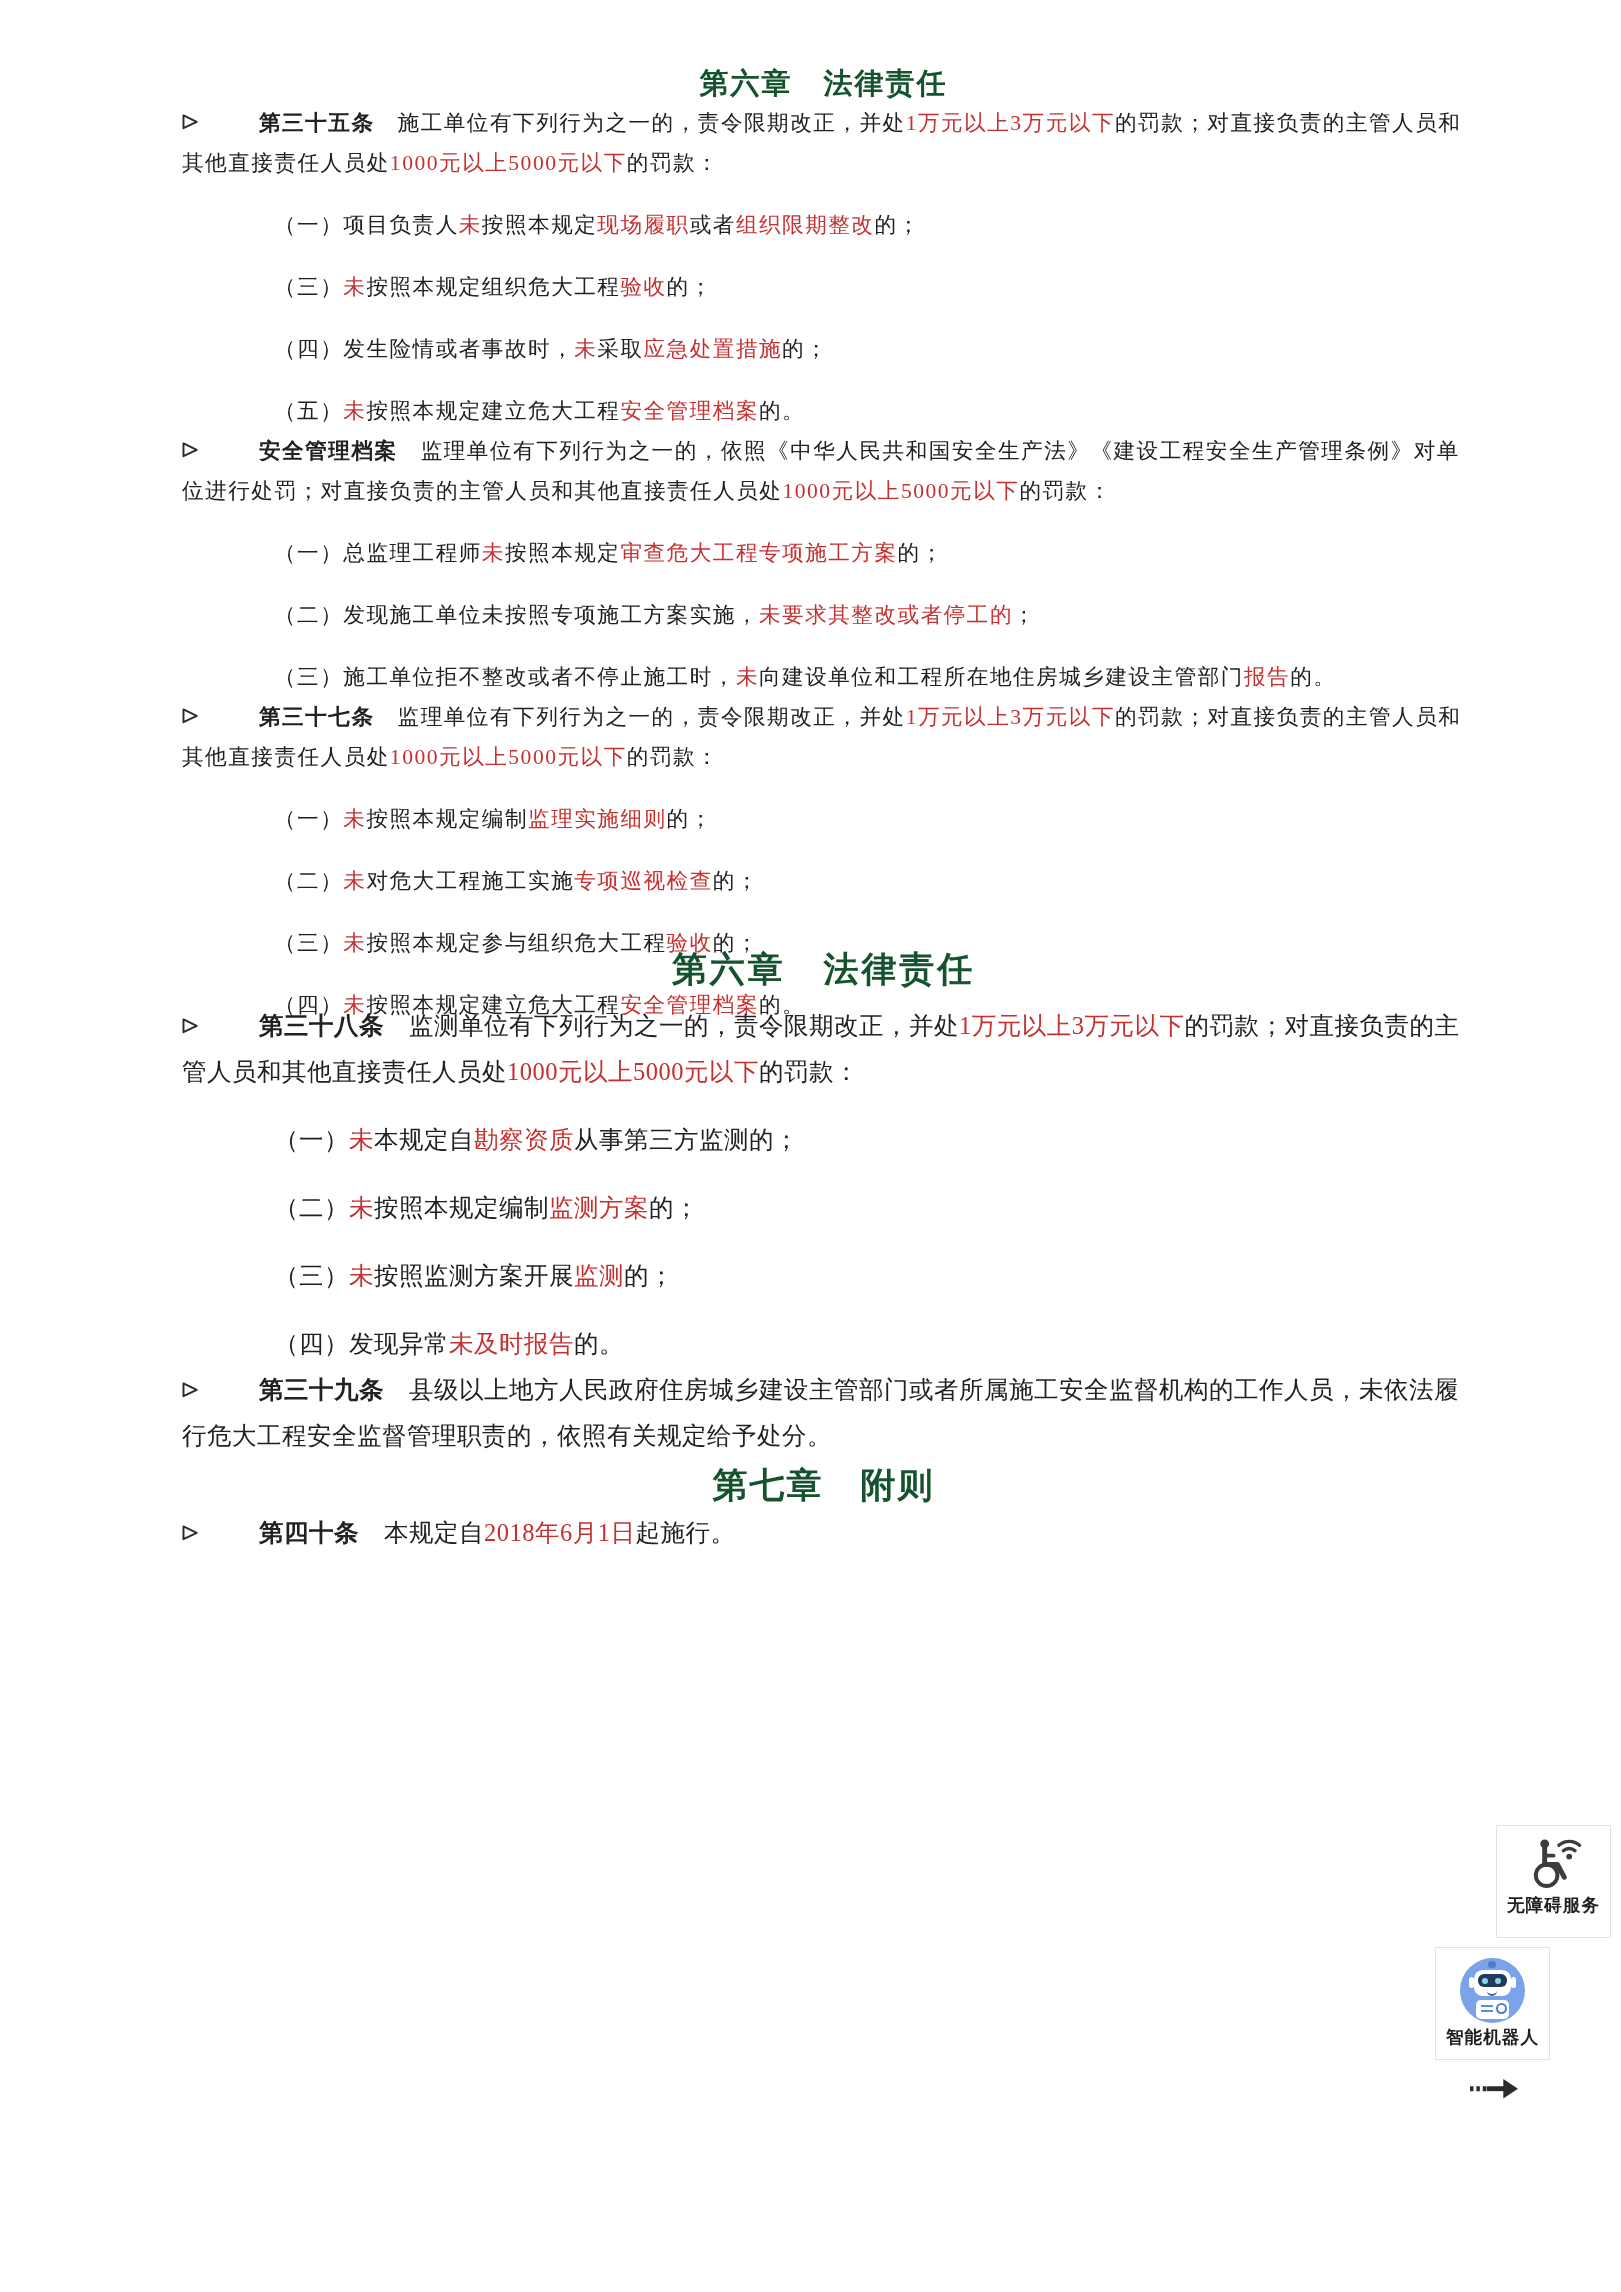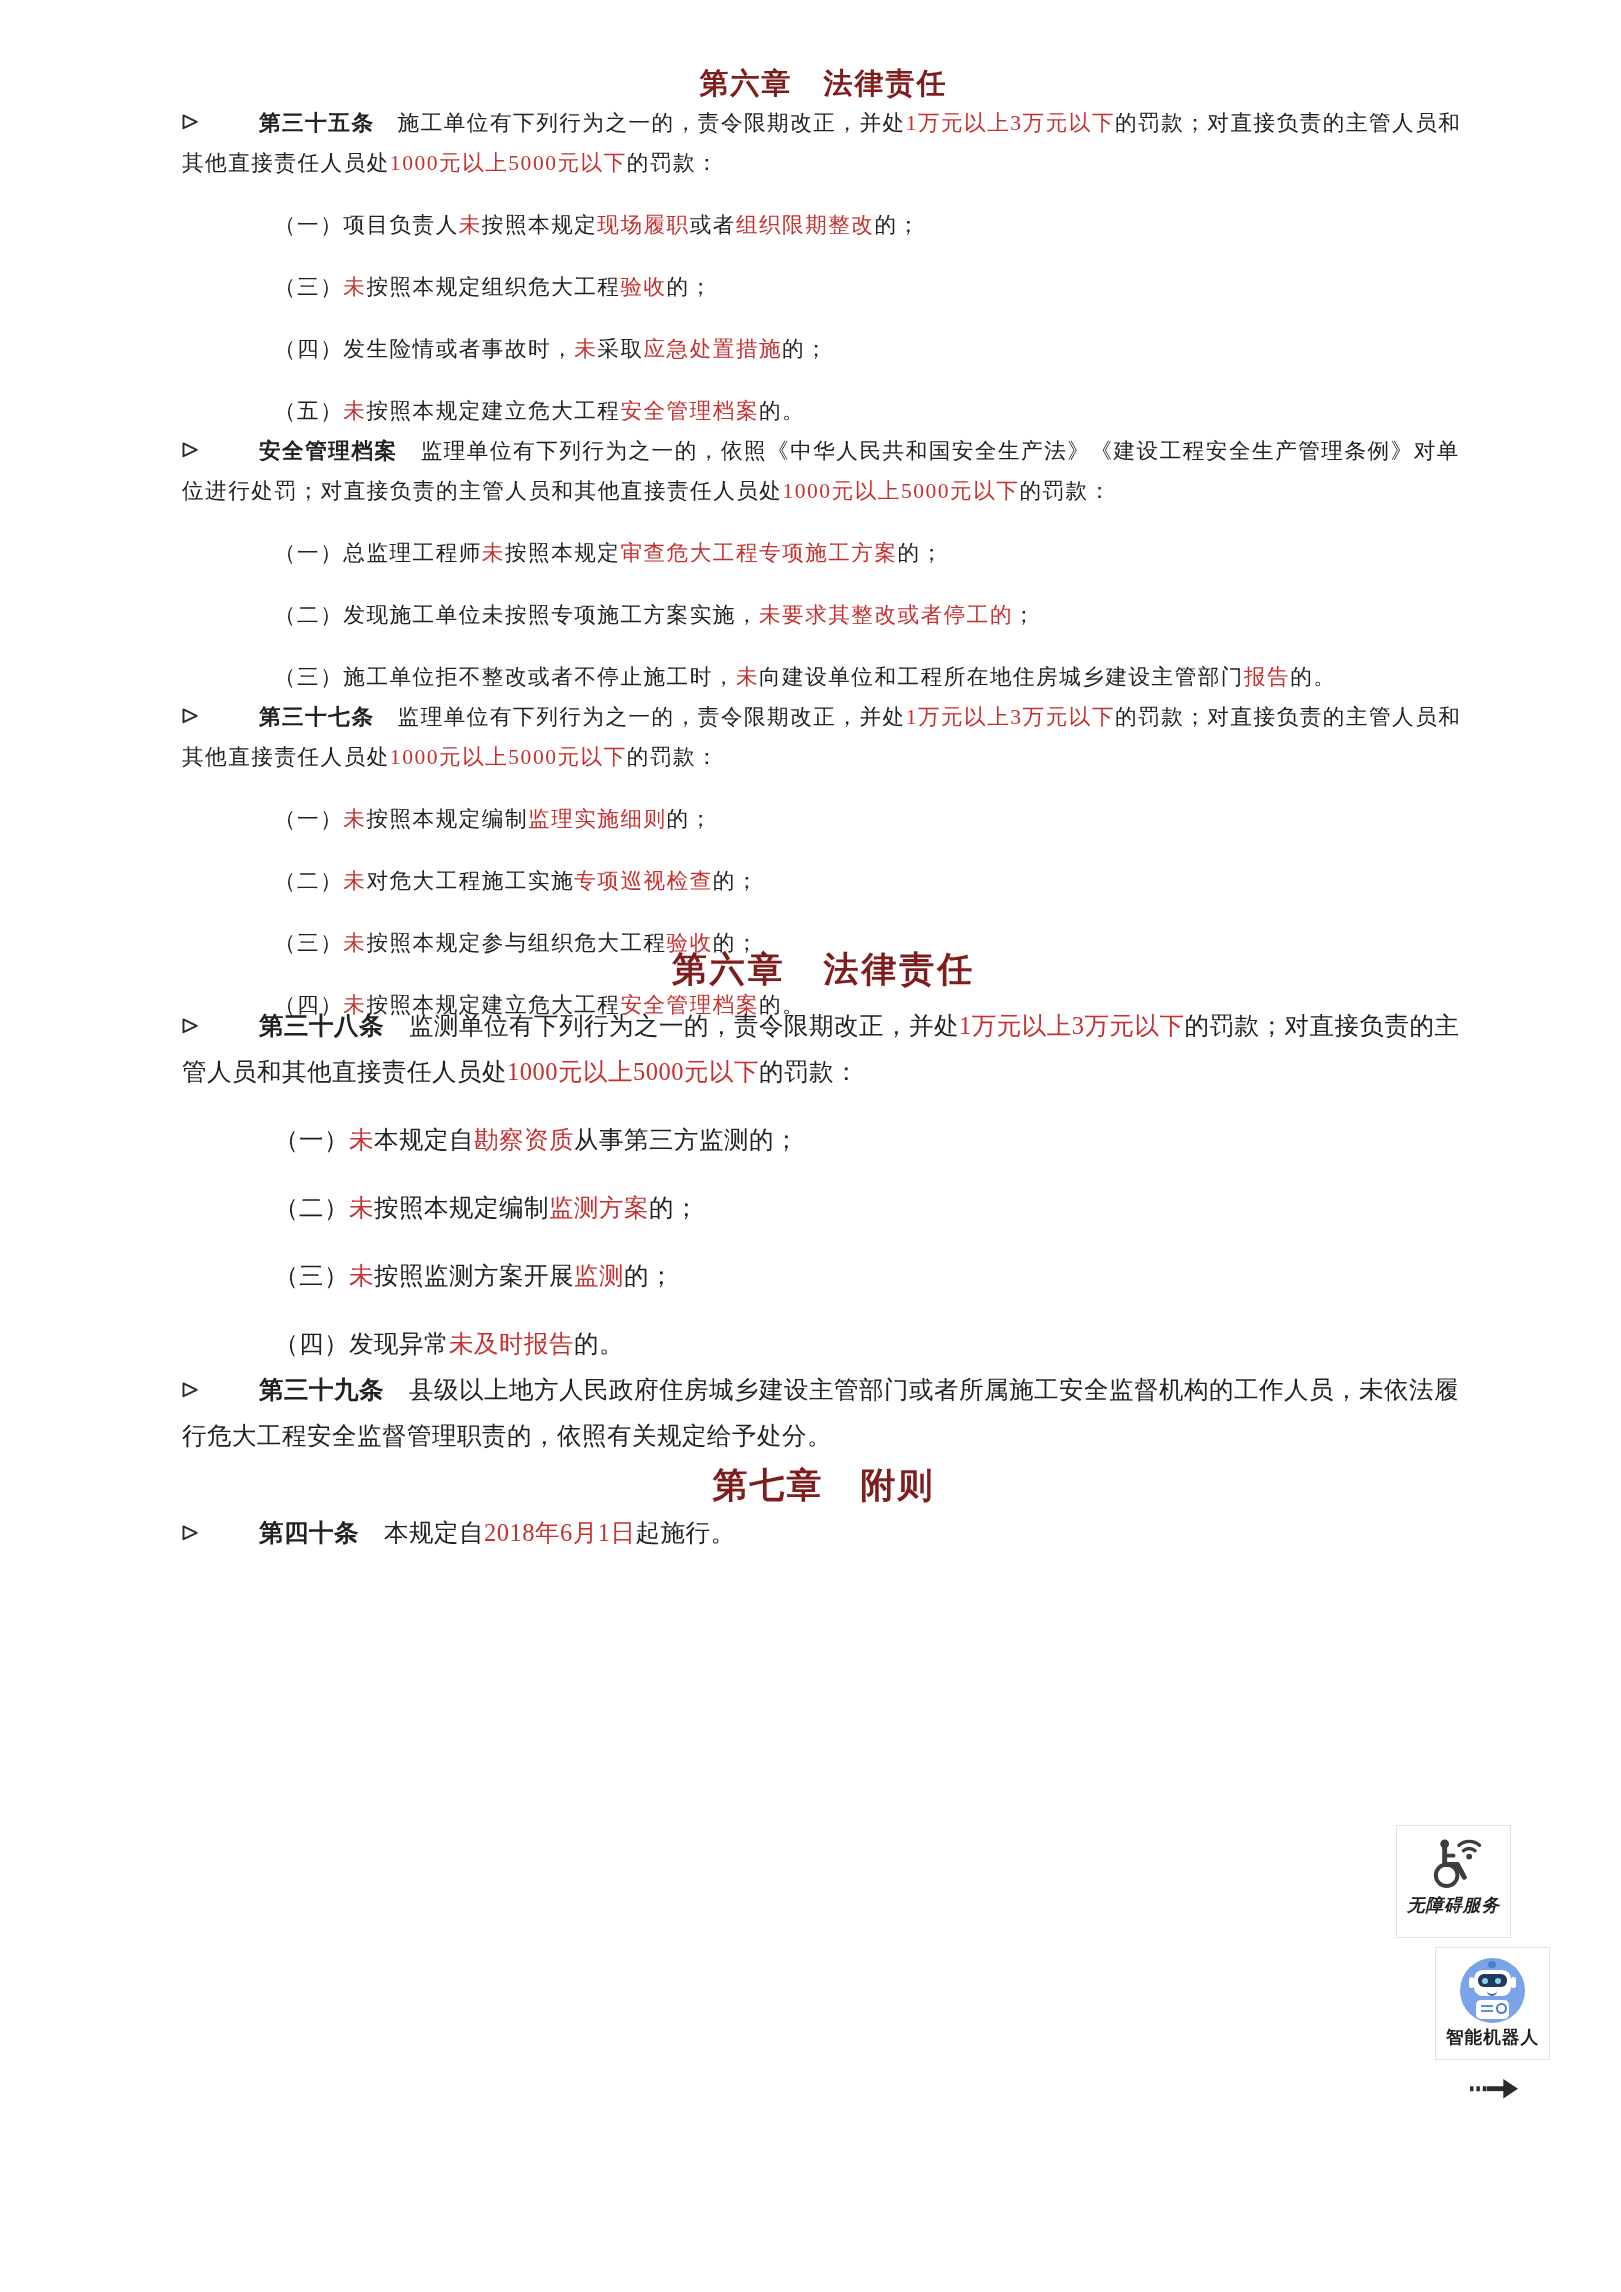--- a/index.html
+++ b/index.html
@@ -3,38 +3,38 @@
 <meta charset="utf-8">
 <style>
   html,body{margin:0;padding:0;background:#ffffff;}
   .page{
     position:relative;width:1621px;height:2293px;background:#fff;overflow:hidden;
     font-family:"Liberation Serif","DejaVu Serif",serif;color:#212121;
   }
   .sec{position:absolute;left:182px;width:1283px;}
   .sec1{top:63px;font-size:21.6px;line-height:40px;letter-spacing:1.5px;}
   .sec2{top:936px;font-size:24.5px;line-height:46px;letter-spacing:0.5px;}
-  .h{text-align:center;font-weight:bold;color:#7f1d1d;}
+  .h{text-align:center;font-weight:bold;color:#14532d;}
   .heading1{font-size:29px;line-height:40px;font-family:"Liberation Sans","DejaVu Sans",sans-serif;letter-spacing:2px;}
   .heading2{font-size:35px;line-height:67px;letter-spacing:2.9px;}
   .heading3{font-size:35px;line-height:51px;font-family:"Liberation Sans","DejaVu Sans",sans-serif;letter-spacing:2px;}
   .para{margin:0;}
   .para.item{padding-left:92px;margin-top:22px;}
   .bullet{display:inline-block;width:77px;}
   .bullet svg{vertical-align:baseline;}
   .bold{font-weight:bold;text-align:right;}
   .red{color:var(--red,#c53030);}
 
   
   .widget-card{
     position:absolute;width:115px;height:113px;background:#fff;
     border:1px solid #e3e3e3;box-sizing:border-box;text-align:center;
     font-family:"Liberation Sans","DejaVu Sans",sans-serif;cursor:pointer;
   }
-  .card-accessibility{left:1396px;top:1825px;font-style:italic;}
+  .card-accessibility{left:1496px;top:1825px;}
   .card-robot{left:1435px;top:1947px;font-family:Liberation Mono, monospace;}
   .widget-label{font-size:17.6px;font-weight:700;color:#1f1f1f;letter-spacing:1px;margin-top:2px;white-space:nowrap;}
   .acc-icon-wrap{height:65px;padding-top:9.8px;box-sizing:border-box;}
 
   .robot-icon{
     position:relative;width:65px;height:65px;border-radius:50%;
     background:var(--robot-blue,#7aa3e9);margin:9.8px auto 0;overflow:hidden;
   }
   .robot-antenna{position:absolute;left:28px;top:2.9px;width:7.8px;height:7.8px;border-radius:50%;background:#4a7fd0;}
   .robot-head{position:absolute;left:13.7px;top:11.8px;width:37px;height:26.5px;background:#fff;border-radius:8.8px;}

